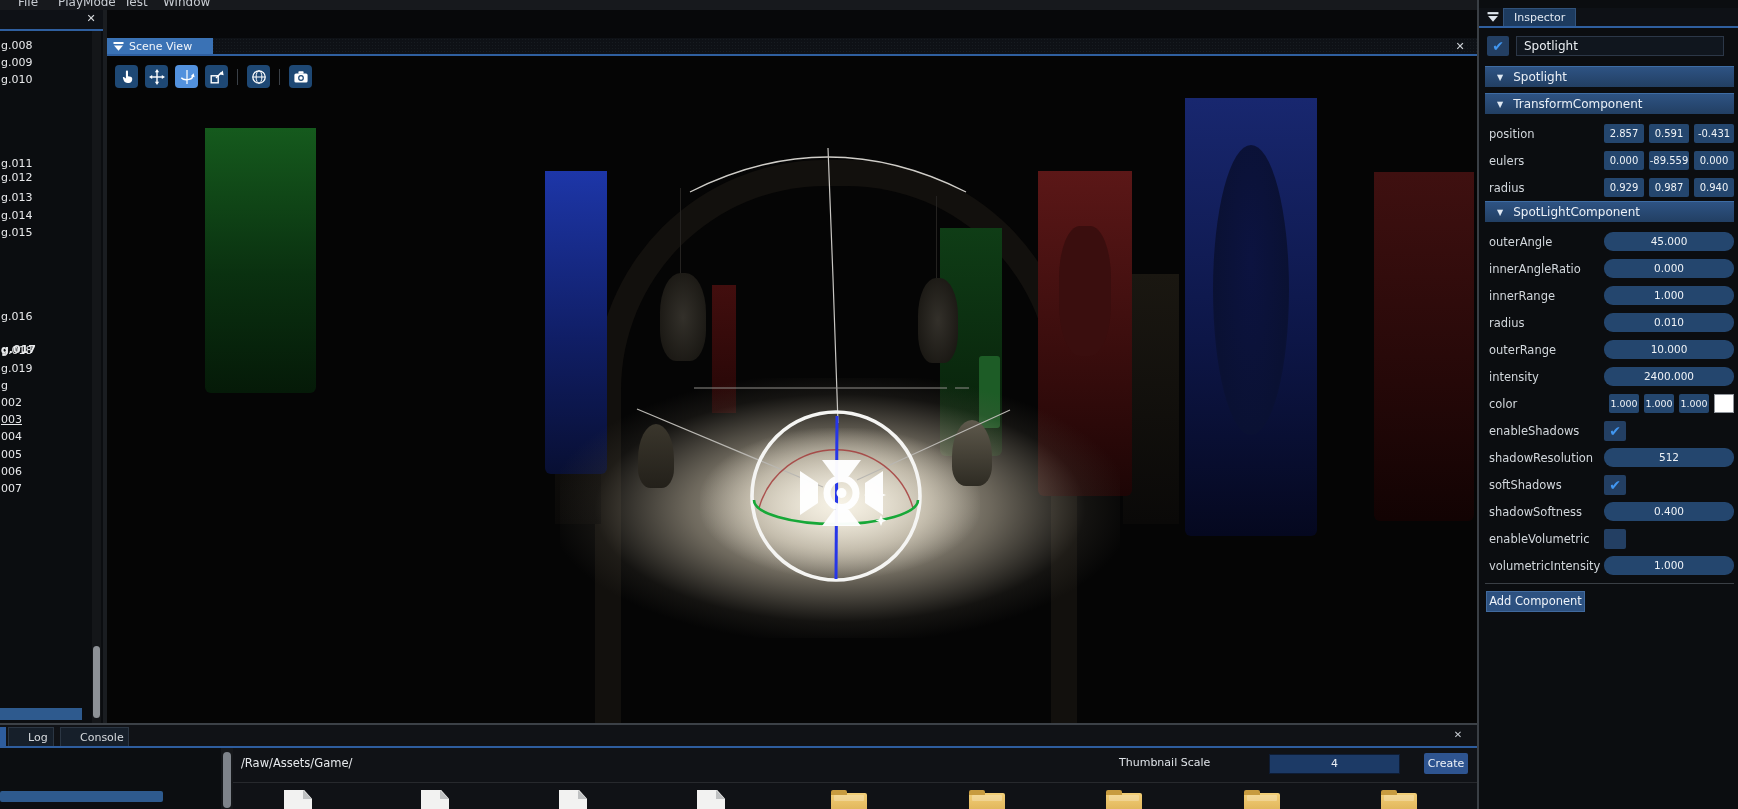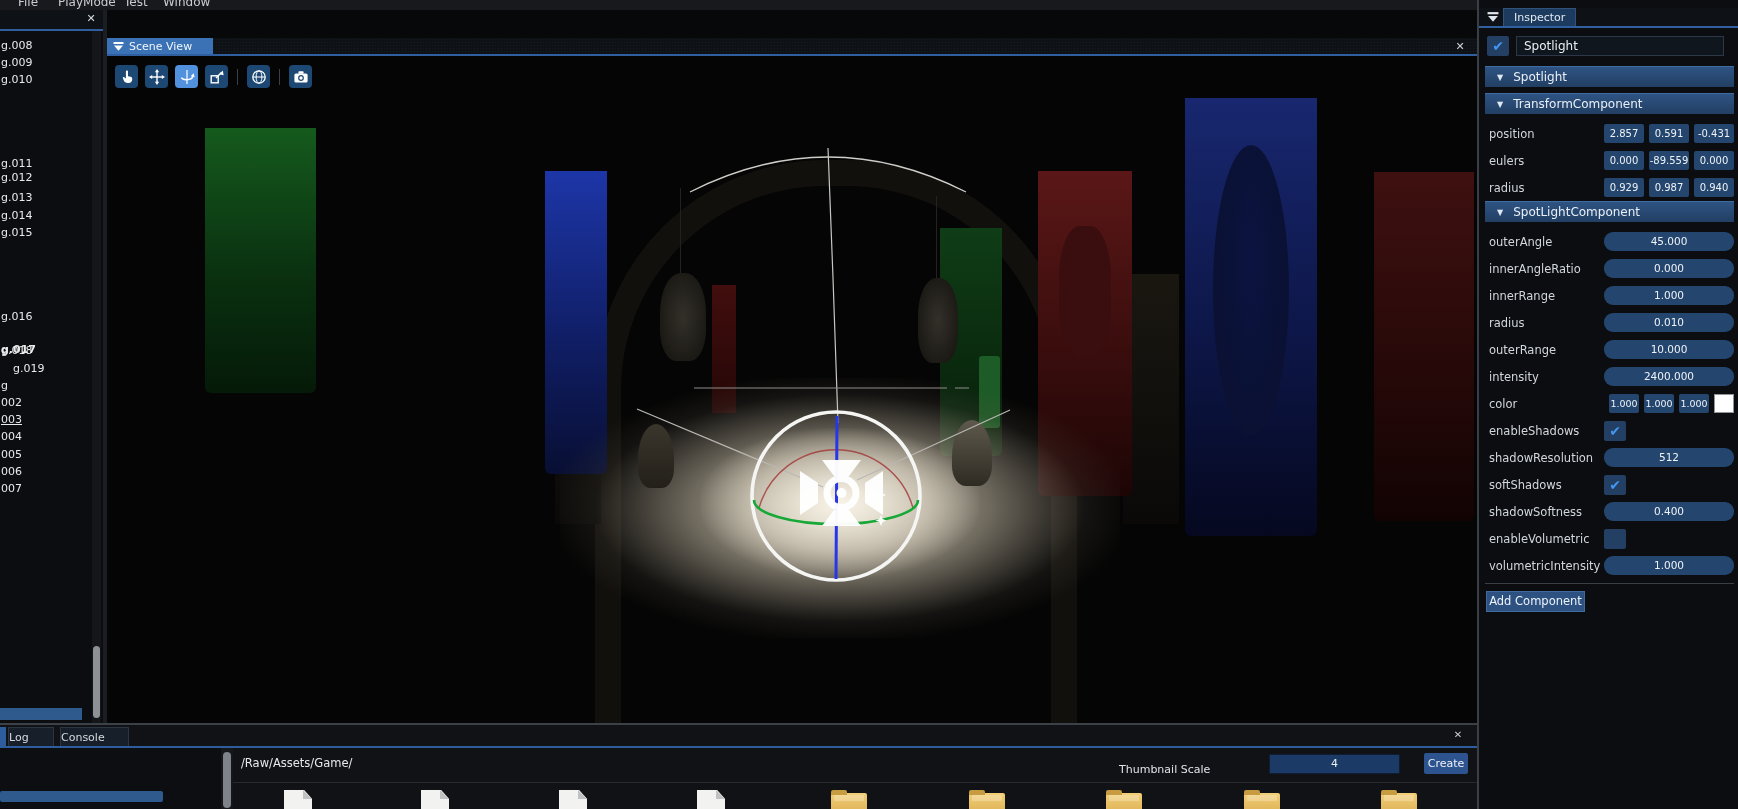--- a/index.html
+++ b/index.html
@@ -43,31 +43,31 @@
   .banner{border-radius:0 0 6px 6px;}
   .arch-main{position:absolute;left:488px;top:104px;width:430px;height:560px;border:26px solid #16130f;border-bottom:none;border-radius:230px 230px 0 0;opacity:.8;}
   .pool1{background:radial-gradient(ellipse at center, rgba(232,224,206,.95) 0%, rgba(196,186,165,.55) 38%, rgba(90,84,72,.18) 62%, rgba(0,0,0,0) 74%);}
   .pool2{background:radial-gradient(ellipse at center, rgba(248,244,232,.95) 0%, rgba(230,222,204,.55) 45%, rgba(0,0,0,0) 72%);}
   .gizmo-svg{position:absolute;left:0;top:0;z-index:20;}
 
   
   .bottom-panel{position:absolute;left:0;top:723px;width:1477px;height:86px;background:#101216;border-top:2px solid #3c4147;box-sizing:border-box;}
   .bp-tabrow{position:absolute;left:0;top:0;width:100%;height:21px;}
   .bp-sliver{position:absolute;left:0;top:2px;width:6px;height:19px;background:#2e5d9e;}
-  .bp-tab{position:absolute;top:2px;height:19px;background:#161f2a;border:1px solid #2b3643;border-bottom:none;box-sizing:border-box;font-size:11px;color:#d6dade;display:flex;align-items:center;padding:0 0;}
+  .bp-tab{position:absolute;top:2px;height:19px;background:#161f2a;border:1px solid #2b3643;border-bottom:none;box-sizing:border-box;font-size:11px;color:#d6dade;display:flex;align-items:center;padding:0 19px;}
   .bp-close{position:absolute;right:12px;top:3px;width:14px;height:14px;font-size:10px;color:#c9ced4;text-align:center;line-height:14px;}
   .bp-blueline{position:absolute;left:0;top:21px;width:100%;height:2px;background:#2e5d9e;}
   .bp-content{position:absolute;left:0;top:23px;width:100%;height:63px;}
   .log-area{position:absolute;left:0;top:0;width:221px;height:63px;background:#0c0e11;}
   .log-hbar{position:absolute;left:0;top:43px;width:163px;height:11px;background:#2e5a8e;border-radius:2px;}
   .bp-vscroll{position:absolute;left:221px;top:0;width:12px;height:63px;background:#15171a;}
   .bp-vthumb{position:absolute;left:2px;top:4px;width:8px;height:56px;background:#7e838a;border-radius:4px;}
   .asset-area{position:absolute;left:233px;top:0;width:1244px;height:63px;}
   .asset-path{position:absolute;left:8px;top:8px;font-size:11.5px;color:#e6e9ec;}
-  .thumb-label{position:absolute;left:886px;top:15px;font-size:11px;color:#dfe3e8;}
+  .thumb-label{position:absolute;left:886px;top:8px;font-size:11px;color:#dfe3e8;}
   .thumb-input{position:absolute;left:1036px;top:6px;width:131px;height:20px;background:#1c3a66;border:1px solid #0e1c34;box-sizing:border-box;color:#eaeef4;font-size:11px;text-align:center;line-height:18px;}
   .create-btn{position:absolute;left:1191px;top:5px;width:44px;height:21px;background:#2e5490;border-radius:2px;color:#eef2f8;font-size:11px;text-align:center;line-height:21px;}
   .asset-sep{position:absolute;left:0;top:34px;width:1244px;height:1px;background:#27292d;}
   .asset-icon{position:absolute;top:42px;width:36px;height:34px;}
   .icon-file{position:absolute;left:3px;top:0;width:28px;height:34px;background:#f2f2f1;
      clip-path:polygon(0 0,72% 0,100% 26%,100% 100%,0 100%);}
   .icon-file:after{content:"";position:absolute;right:0;top:0;width:9px;height:9px;background:#bfc1c2;
      clip-path:polygon(0 0,100% 100%,0 100%);}
   .icon-folder{position:absolute;left:0;top:3px;width:36px;height:30px;background:linear-gradient(180deg,#f2cf78 0%,#ddb054 70%,#c69a42 100%);border-radius:2px;}
   .icon-folder:before{content:"";position:absolute;left:0;top:-3px;width:16px;height:5px;background:#c79b3f;border-radius:2px 2px 0 0;}
@@ -118,21 +118,21 @@
         <div class="lp-item" style="top: 36.2px;">g.009</div>
         <div class="lp-item" style="top: 53.4px;">g.010</div>
         <div class="lp-item" style="top: 137px;">g.011</div>
         <div class="lp-item" style="top: 151px;">g.012</div>
         <div class="lp-item" style="top: 171.4px;">g.013</div>
         <div class="lp-item" style="top: 188.6px;">g.014</div>
         <div class="lp-item" style="top: 205.8px;">g.015</div>
         <div class="lp-item" style="top: 290px;">g.016</div>
         <div class="lp-item" style="top: 323px; font-weight: bold;">g.017</div>
         <div class="lp-item" style="top: 324.4px;">g.018</div>
-        <div class="lp-item" style="top: 341.6px; padding-left: 12px;">g.019</div>
+        <div class="lp-item" style="top: 341.6px;">g.019</div>
         <div class="lp-item" style="top: 358.8px;">g</div>
         <div class="lp-item" style="top: 376px;">002</div>
         <div class="lp-item" style="top: 393.2px; text-decoration: underline;">003</div>
         <div class="lp-item" style="top: 410.4px;">004</div>
         <div class="lp-item" style="top: 427.6px;">005</div>
         <div class="lp-item" style="top: 444.8px;">006</div>
         <div class="lp-item" style="top: 462px;">007</div>
       </div>
     <div class="lp-vscroll">
         <div class="lp-vthumb"></div>

